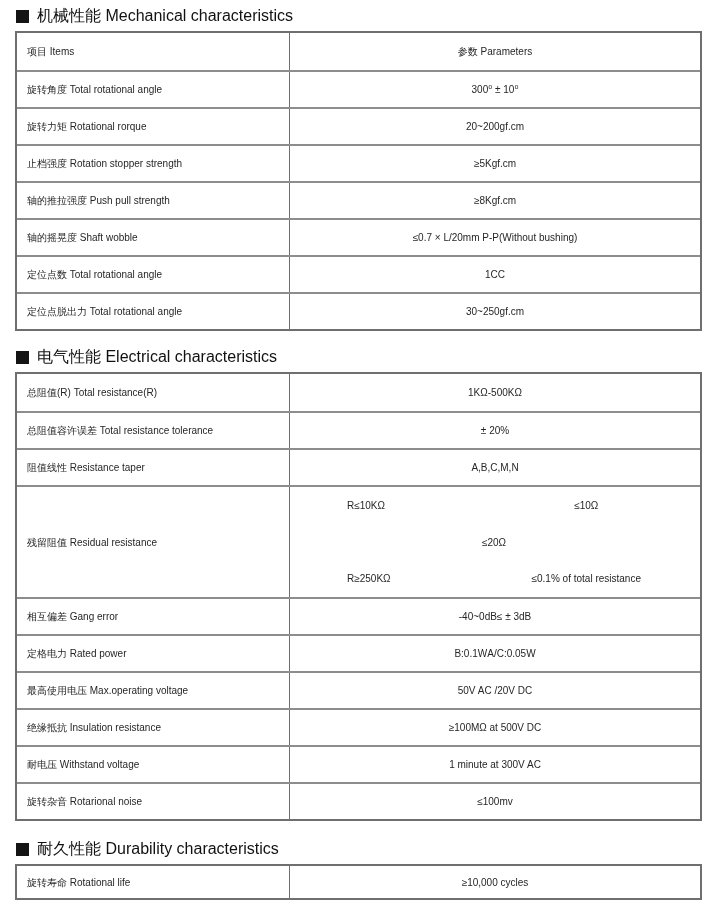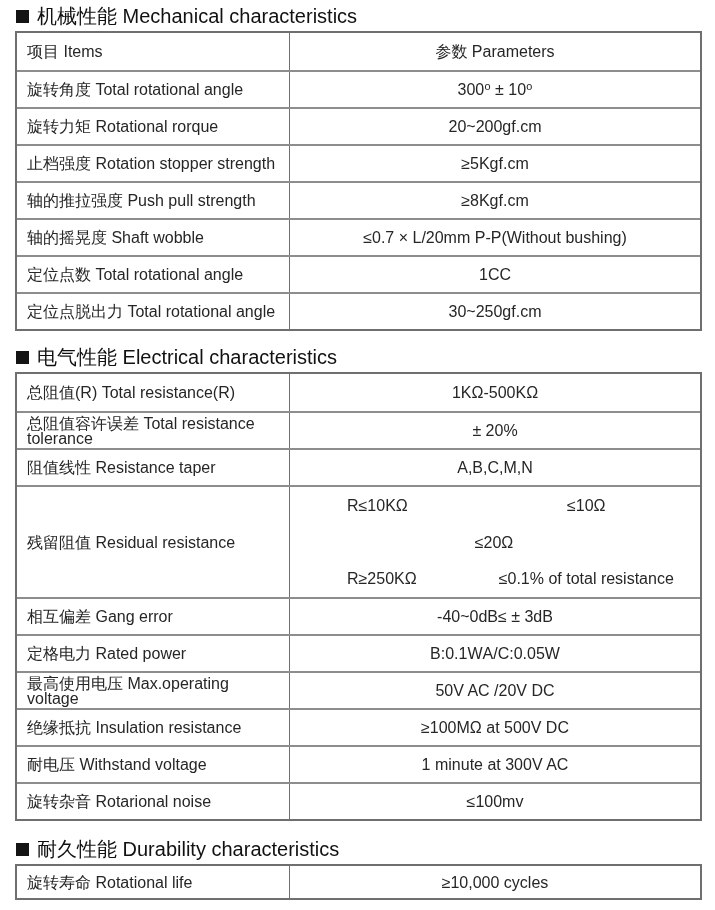--- a/index.html
+++ b/index.html
@@ -7,37 +7,37 @@
   body {
     width: 715px; height: 910px;
     font-family: "Liberation Sans", "DejaVu Sans", sans-serif;
     color: #262626;
     overflow: hidden;
   }
   .page { padding: 8px 13px 0 15px; }
 
   .section-title {
     display: flex; align-items: center; gap: 8px;
-    font-size: 20px; color: #111111;
+    font-size: 16px; color: #111111;
     margin: 0 0 7px 1px; line-height: 16px;
   }
   .sq { width: 13px; height: 13px; background: #141414; flex: 0 0 auto; }
   .s2 { margin-top: 18px; }
   .s3 { margin-top: 20px; }
 
   .table {
     border: 2px solid #6f6f6f;
     background: #ffffff;
   }
   .row { display: flex; align-items: stretch; height: 37px; }
   .row + .row { border-top: 2px solid #8d8d8d; }
   .row.residual { height: 112px; }
   .t3 .row { height: 32px; }
 
-  .cell { display: flex; align-items: center; font-size: 16px; line-height: 15px; }
+  .cell { display: flex; align-items: center; font-size: 10px; line-height: 15px; }
   .cell.left {
     flex: 0 0 273px; padding-left: 10px; padding-right: 6px;
     border-right: 1px solid #6f6f6f;
     text-align: left;
   }
   .cell.right { flex: 1; justify-content: center; text-align: center; padding: 0 6px; }
 
   .cell.right.multiline { flex-direction: row; justify-content: center; line-height: 14px; }
 
   .cell.right.subtable { flex-direction: column; justify-content: stretch; align-items: stretch; padding: 0; }

